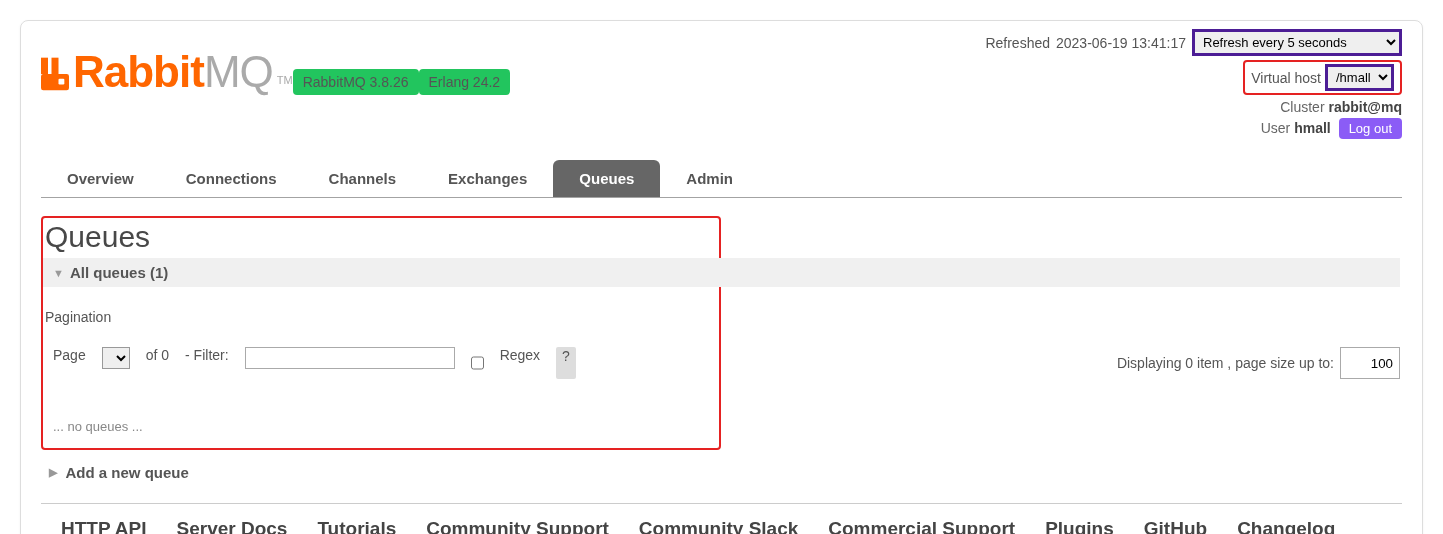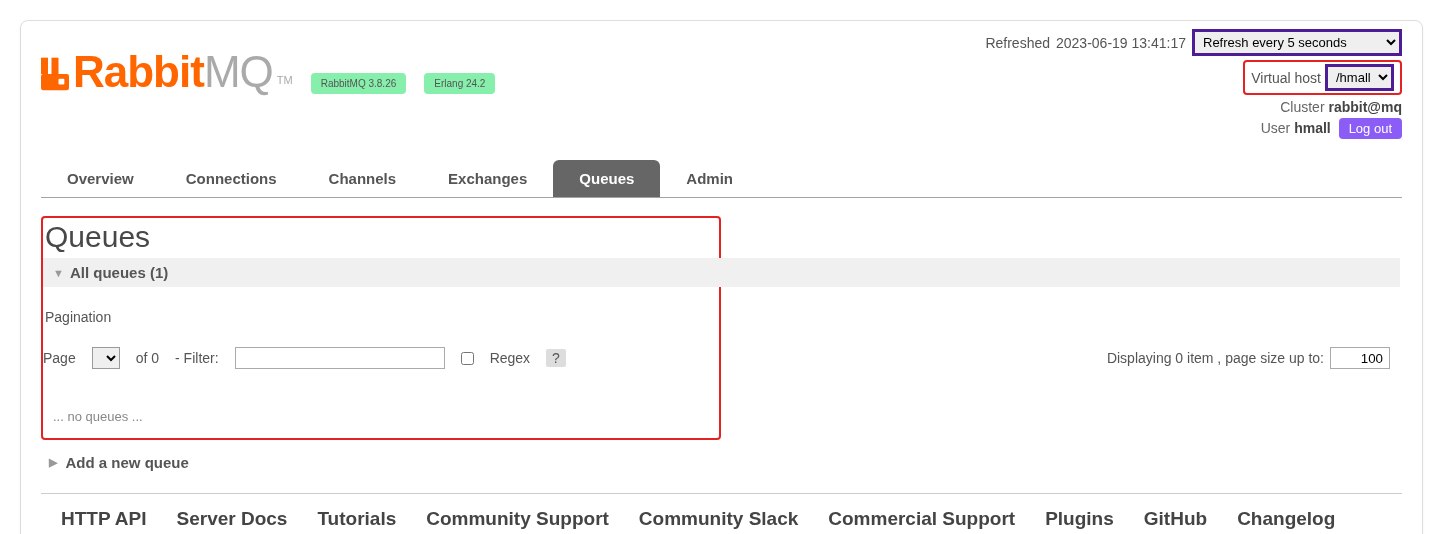--- a/index.html
+++ b/index.html
@@ -18,21 +18,20 @@
       position: relative;
     }
     .header-row {
       display: flex;
       justify-content: space-between;
       align-items: flex-start;
     }
     .logo-area {
       display: flex;
       align-items: baseline;
-      gap: 18px;
       padding-top: 18px;
     }
     .logo {
       display: flex;
       align-items: baseline;
       font-family: Helvetica, Arial, sans-serif;
     }
     .logo-icon {
       width: 28px;
       height: 34px;
@@ -53,25 +52,25 @@
       letter-spacing: -1px;
     }
     .logo-tm {
       font-size: 11px;
       color: #aaa;
       margin-left: 4px;
       position: relative;
       top: -3px;
     }
     .version-pill {
-      background: #86efac;
+      background: #22c55e;
       color: #555;
       padding: 5px 10px;
       border-radius: 4px;
-      font-size: 10px;
+      font-size: 14px;
     }
     .top-right {
       text-align: right;
       font-size: 14px;
       color: #555;
     }
     .top-right-row {
       display: flex;
       justify-content: flex-end;
       align-items: center;
@@ -159,23 +158,23 @@
       font-size: 11px;
     }
     .pagination-label {
       margin-top: 22px;
       margin-left: 2px;
       font-size: 14px;
       color: #555;
     }
     .pagination-row {
       display: flex;
-      align-items: center;
       gap: 16px;
       margin-top: 22px;
+      margin-left: 10px;
       font-size: 14px;
       color: #555;
       width: calc(100vw - 96px);
       max-width: 1378px;
     }
     .page-select {
       width: 28px;
       height: 22px;
       border: 1px solid #999;
     }
@@ -194,21 +193,21 @@
       cursor: pointer;
     }
     .page-right {
       margin-left: auto;
       display: flex;
       align-items: center;
       gap: 6px;
     }
     .pagesize-input {
       width: 60px;
-      height: 22px;
+      height: 32px;
       border: 1px solid #aaa;
       text-align: right;
       padding-right: 6px;
     }
     .no-queues {
       margin-top: 40px;
       margin-left: 10px;
       color: #888;
       font-size: 13px;
     }

